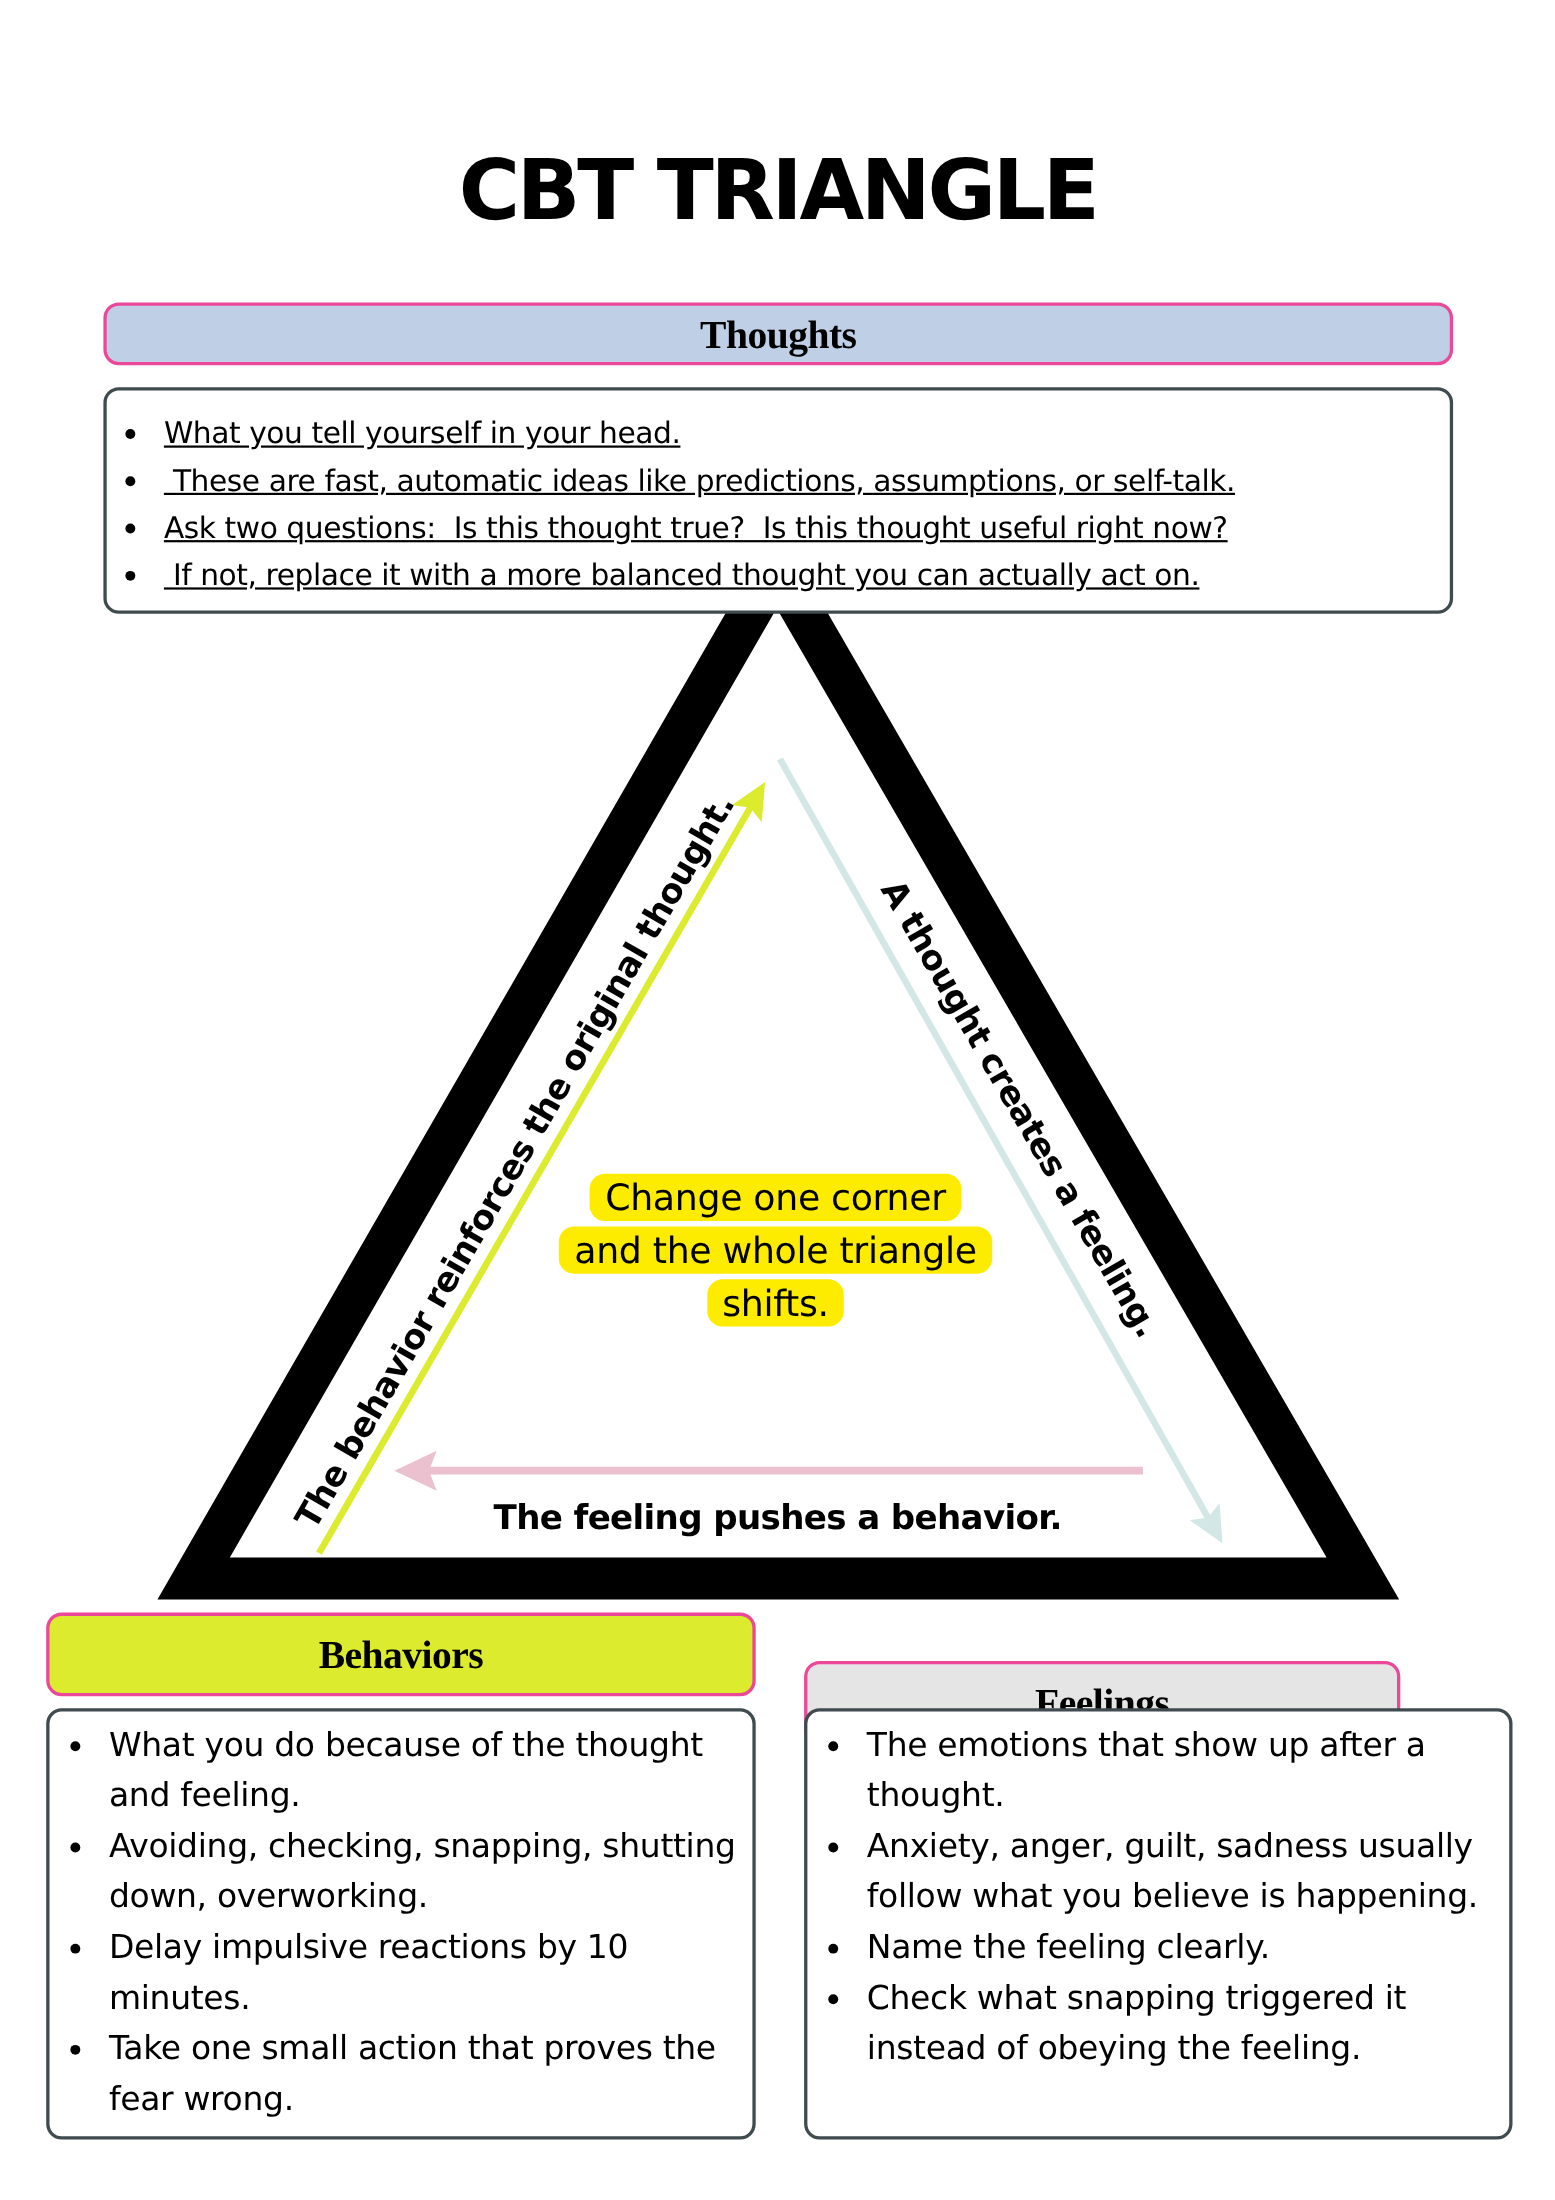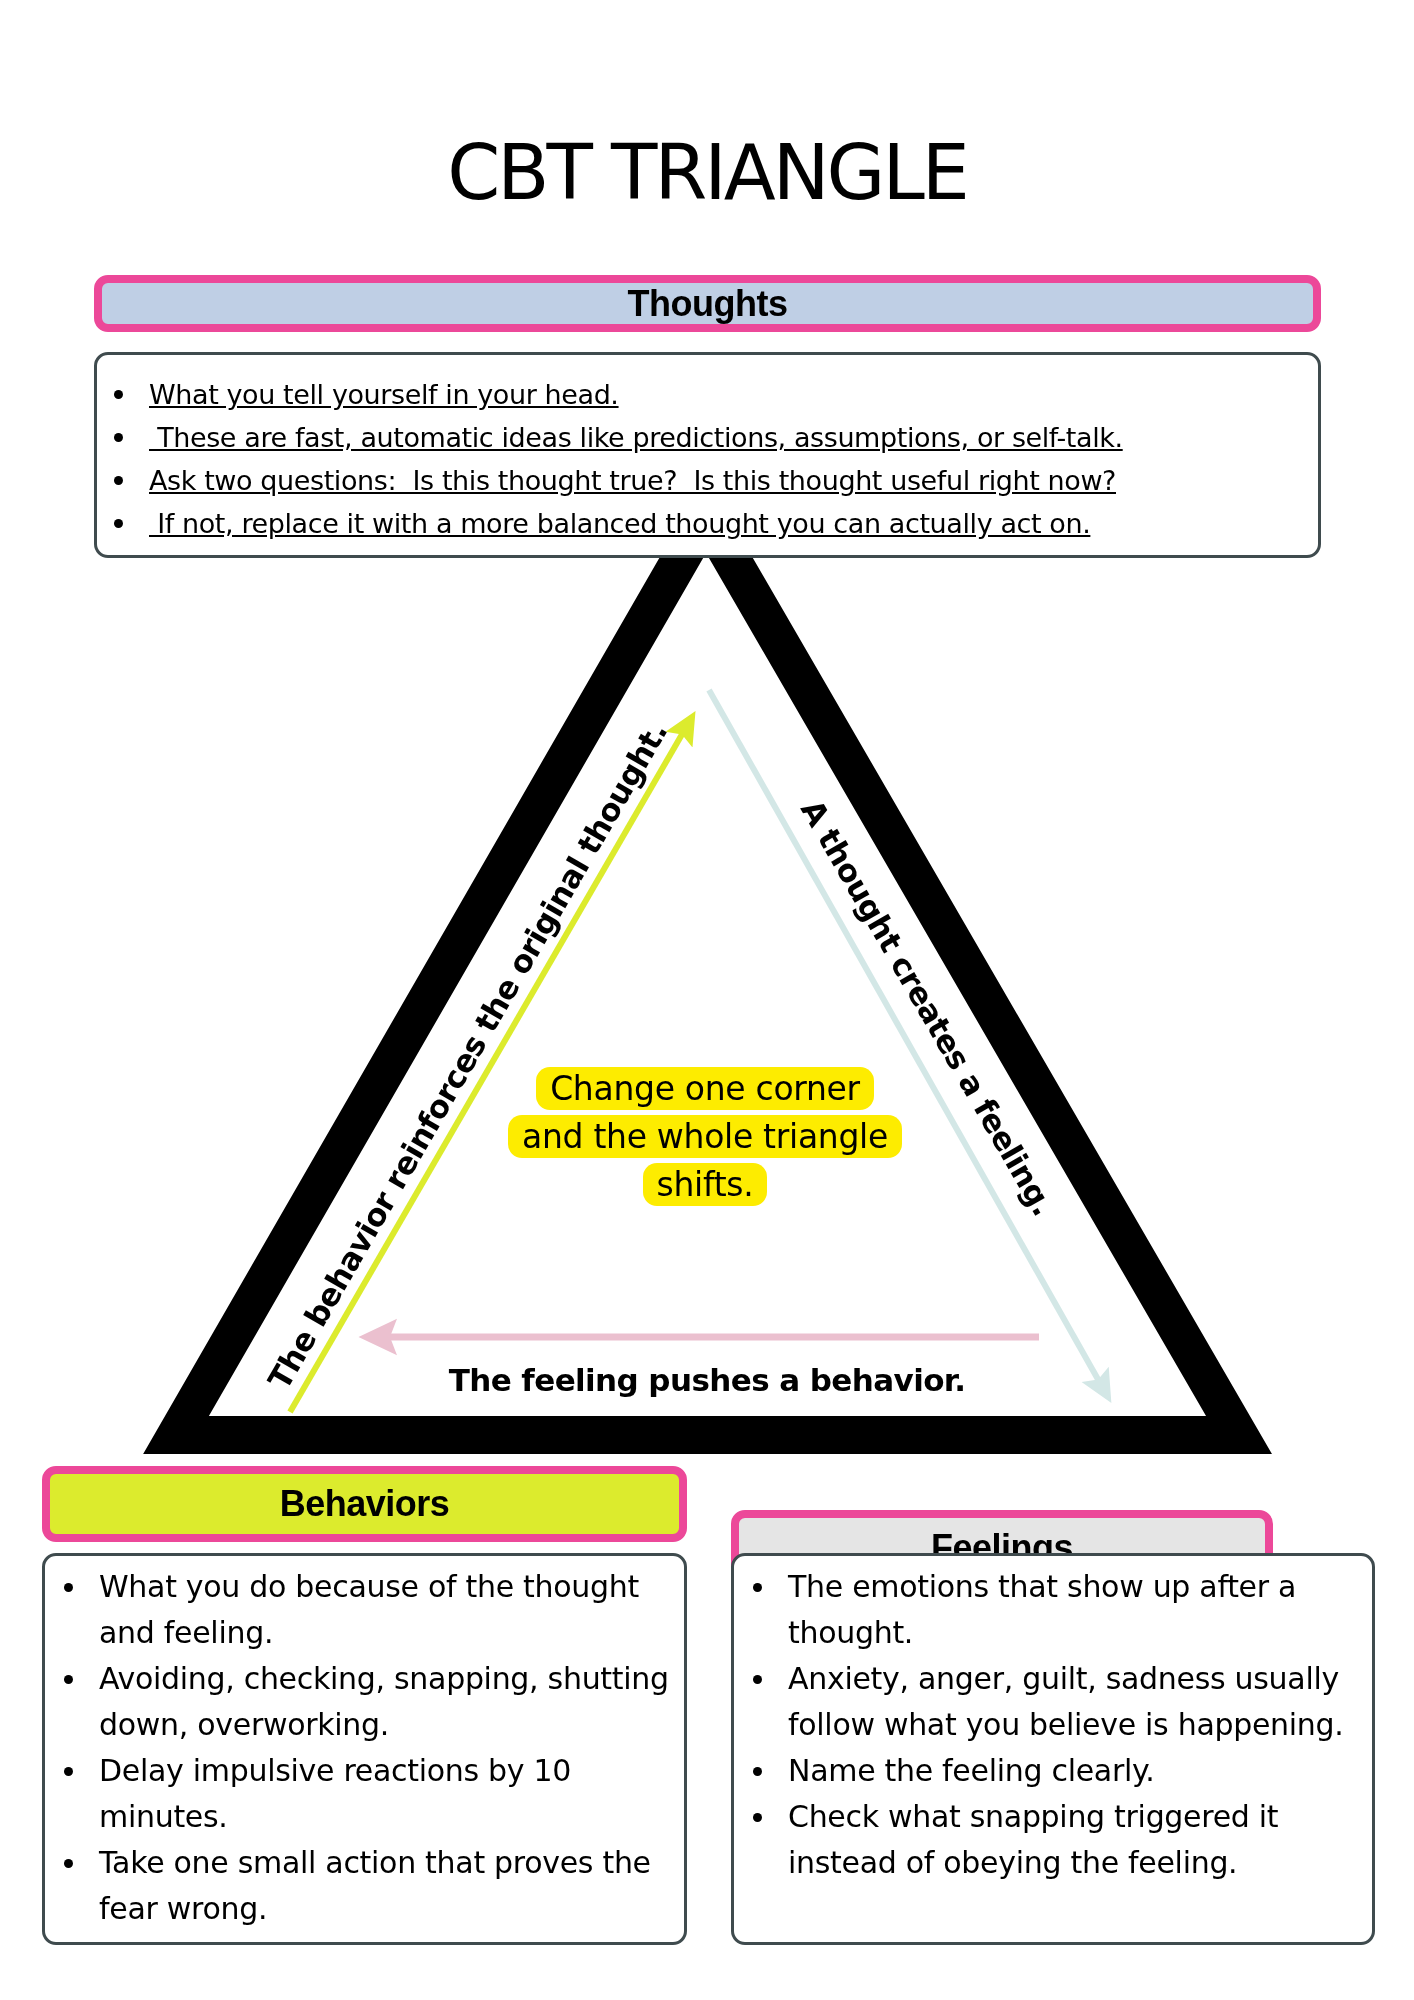--- a/index.html
+++ b/index.html
@@ -1,22 +1,22 @@
 <!DOCTYPE html>
 <html><head>
 <meta charset="utf-8">
 <style>
   html, body { margin:0; padding:0; background:#ffffff; }
   body { width:1414px; height:2000px; position:relative; overflow:hidden;
          font-family:"Liberation Sans", "DejaVu Sans", sans-serif; color:#000; }
   .title { position:absolute; left:0; width:1414px; top:128px; text-align:center;
-           font-family:"DejaVu Sans", sans-serif; font-weight:normal; font-size:76px;
+           font-family:"DejaVu Sans", sans-serif; font-weight:bold; font-size:76px;
            letter-spacing:-3px; line-height:90px; }
-  .hdr { position:absolute; box-sizing:border-box; border:8px solid #ec4899; border-radius:14px;
-         font-family:Liberation Sans, sans-serif; font-weight:bold; font-size:36px;
+  .hdr { position:absolute; box-sizing:border-box; border:3px solid #ec4899; border-radius:14px;
+         font-family:Liberation Serif, serif; font-weight:bold; font-size:36px;
          display:flex; align-items:center; justify-content:center; letter-spacing:-0.5px; }
   .body-box { position:absolute; box-sizing:border-box; border:3px solid #3f4b4e; border-radius:14px;
               background:#fff; }
   ul { margin:0; padding:0; list-style:none; }
   li { position:relative; font-family:"DejaVu Sans", sans-serif; }
   li .bullet { position:absolute; width:9px; height:9px; border-radius:50%; background:#000; }
   .thoughts-list li { font-size:27px; line-height:43px; padding-left:52px; letter-spacing:-0.4px;text-decoration:underline; }
   .thoughts-list li .bullet { left:17px; top:17px; }
   .lower-list li { font-size:30px; line-height:46px; padding-left:54px; letter-spacing:-0.3px; }
   .lower-list li .bullet { left:19px; top:19px; }

